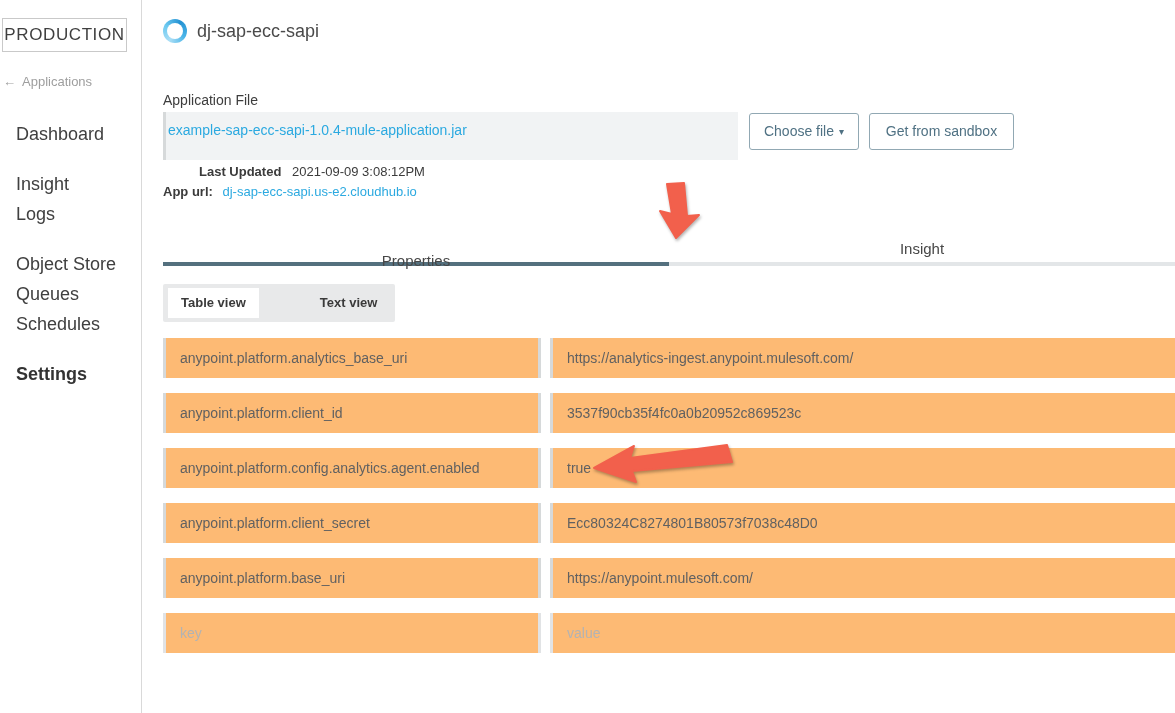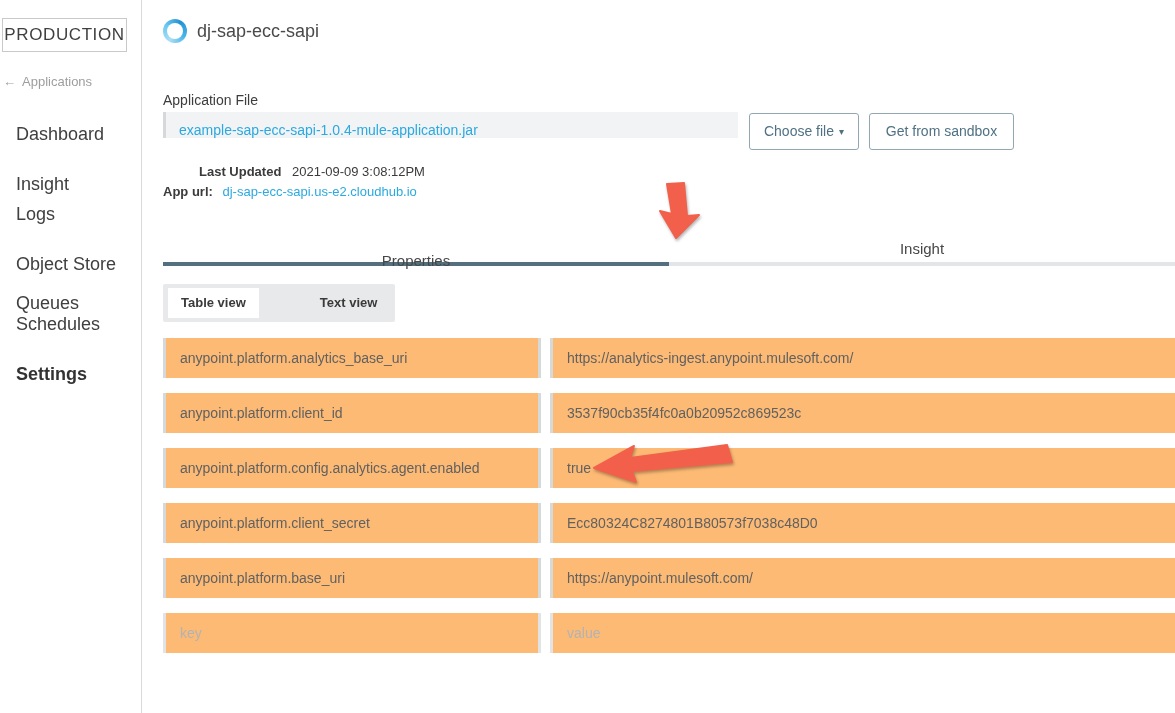--- a/index.html
+++ b/index.html
@@ -48,23 +48,23 @@
     position: absolute; left: 197px; top: 21px;
     font-size: 18px; color: #4a4a4a;
   }
 
   
   .section-label {
     position: absolute; left: 163px; top: 92px;
     font-size: 14px; color: #3d3d3d;
   }
   .file-box {
-    position: absolute; left: 163px; top: 112px; width: 575px; height: 26px;
+    position: absolute; left: 163px; top: 112px; width: 575px; height: 48px;
     background: #f1f3f4; border-left: 3px solid #d6d9da;
-    line-height: 36px; padding-left: 13px; overflow: hidden;
+    line-height: 36px; padding-left: 2px; overflow: hidden;
   }
   .file-link { font-size: 14px; color: #2BA9E0; text-decoration: none; cursor: pointer; }
   .btn {
     position: absolute; top: 113px; height: 37px;
     background: #fff; border: 1px solid #91a8b3; border-radius: 3px;
     font-size: 14px; color: #4f7183; text-align: center; line-height: 35px;
     cursor: pointer; white-space: nowrap;
   }
   .btn-choose { left: 749px; width: 110px; }
   .btn-sandbox { left: 869px; width: 145px; }
@@ -130,21 +130,21 @@
 
 <div class="sidebar">
   <div class="env-btn">PRODUCTION</div>
   <div class="back-link">
     <span class="arrow">←</span><span>Applications</span>
   </div>
   <div class="nav-item" style="top:124px">Dashboard</div>
   <div class="nav-item" style="top:174px">Insight</div>
   <div class="nav-item" style="top:204px">Logs</div>
   <div class="nav-item" style="top:254px">Object Store</div>
-  <div class="nav-item" style="top:293px">Queues</div>
+  <div class="nav-item" style="top:284px">Queues</div>
   <div class="nav-item" style="top:314px">Schedules</div>
   <div class="nav-item bold" style="top:364px">Settings</div>
 </div>
 
 <div class="app-logo"></div>
 <div class="app-title">dj-sap-ecc-sapi</div>
 
 <div class="section-label">Application File</div>
 <div class="file-box">
   <a class="file-link">example-sap-ecc-sapi-1.0.4-mule-application.jar</a>

